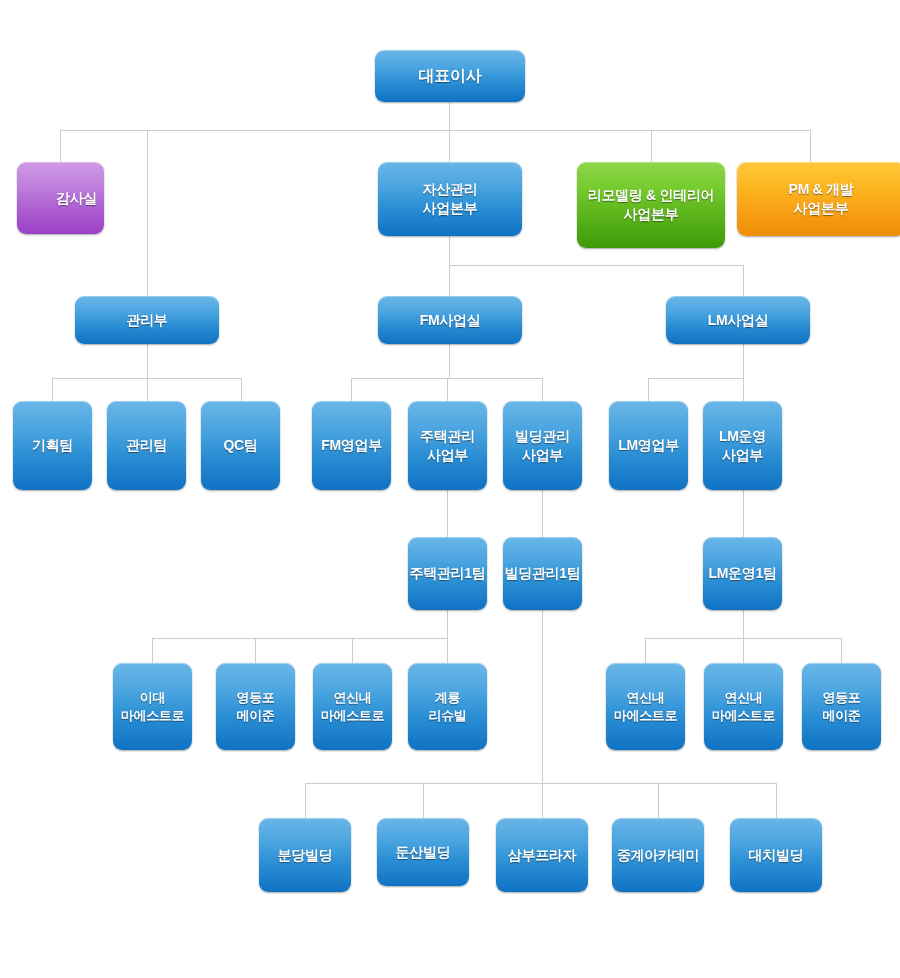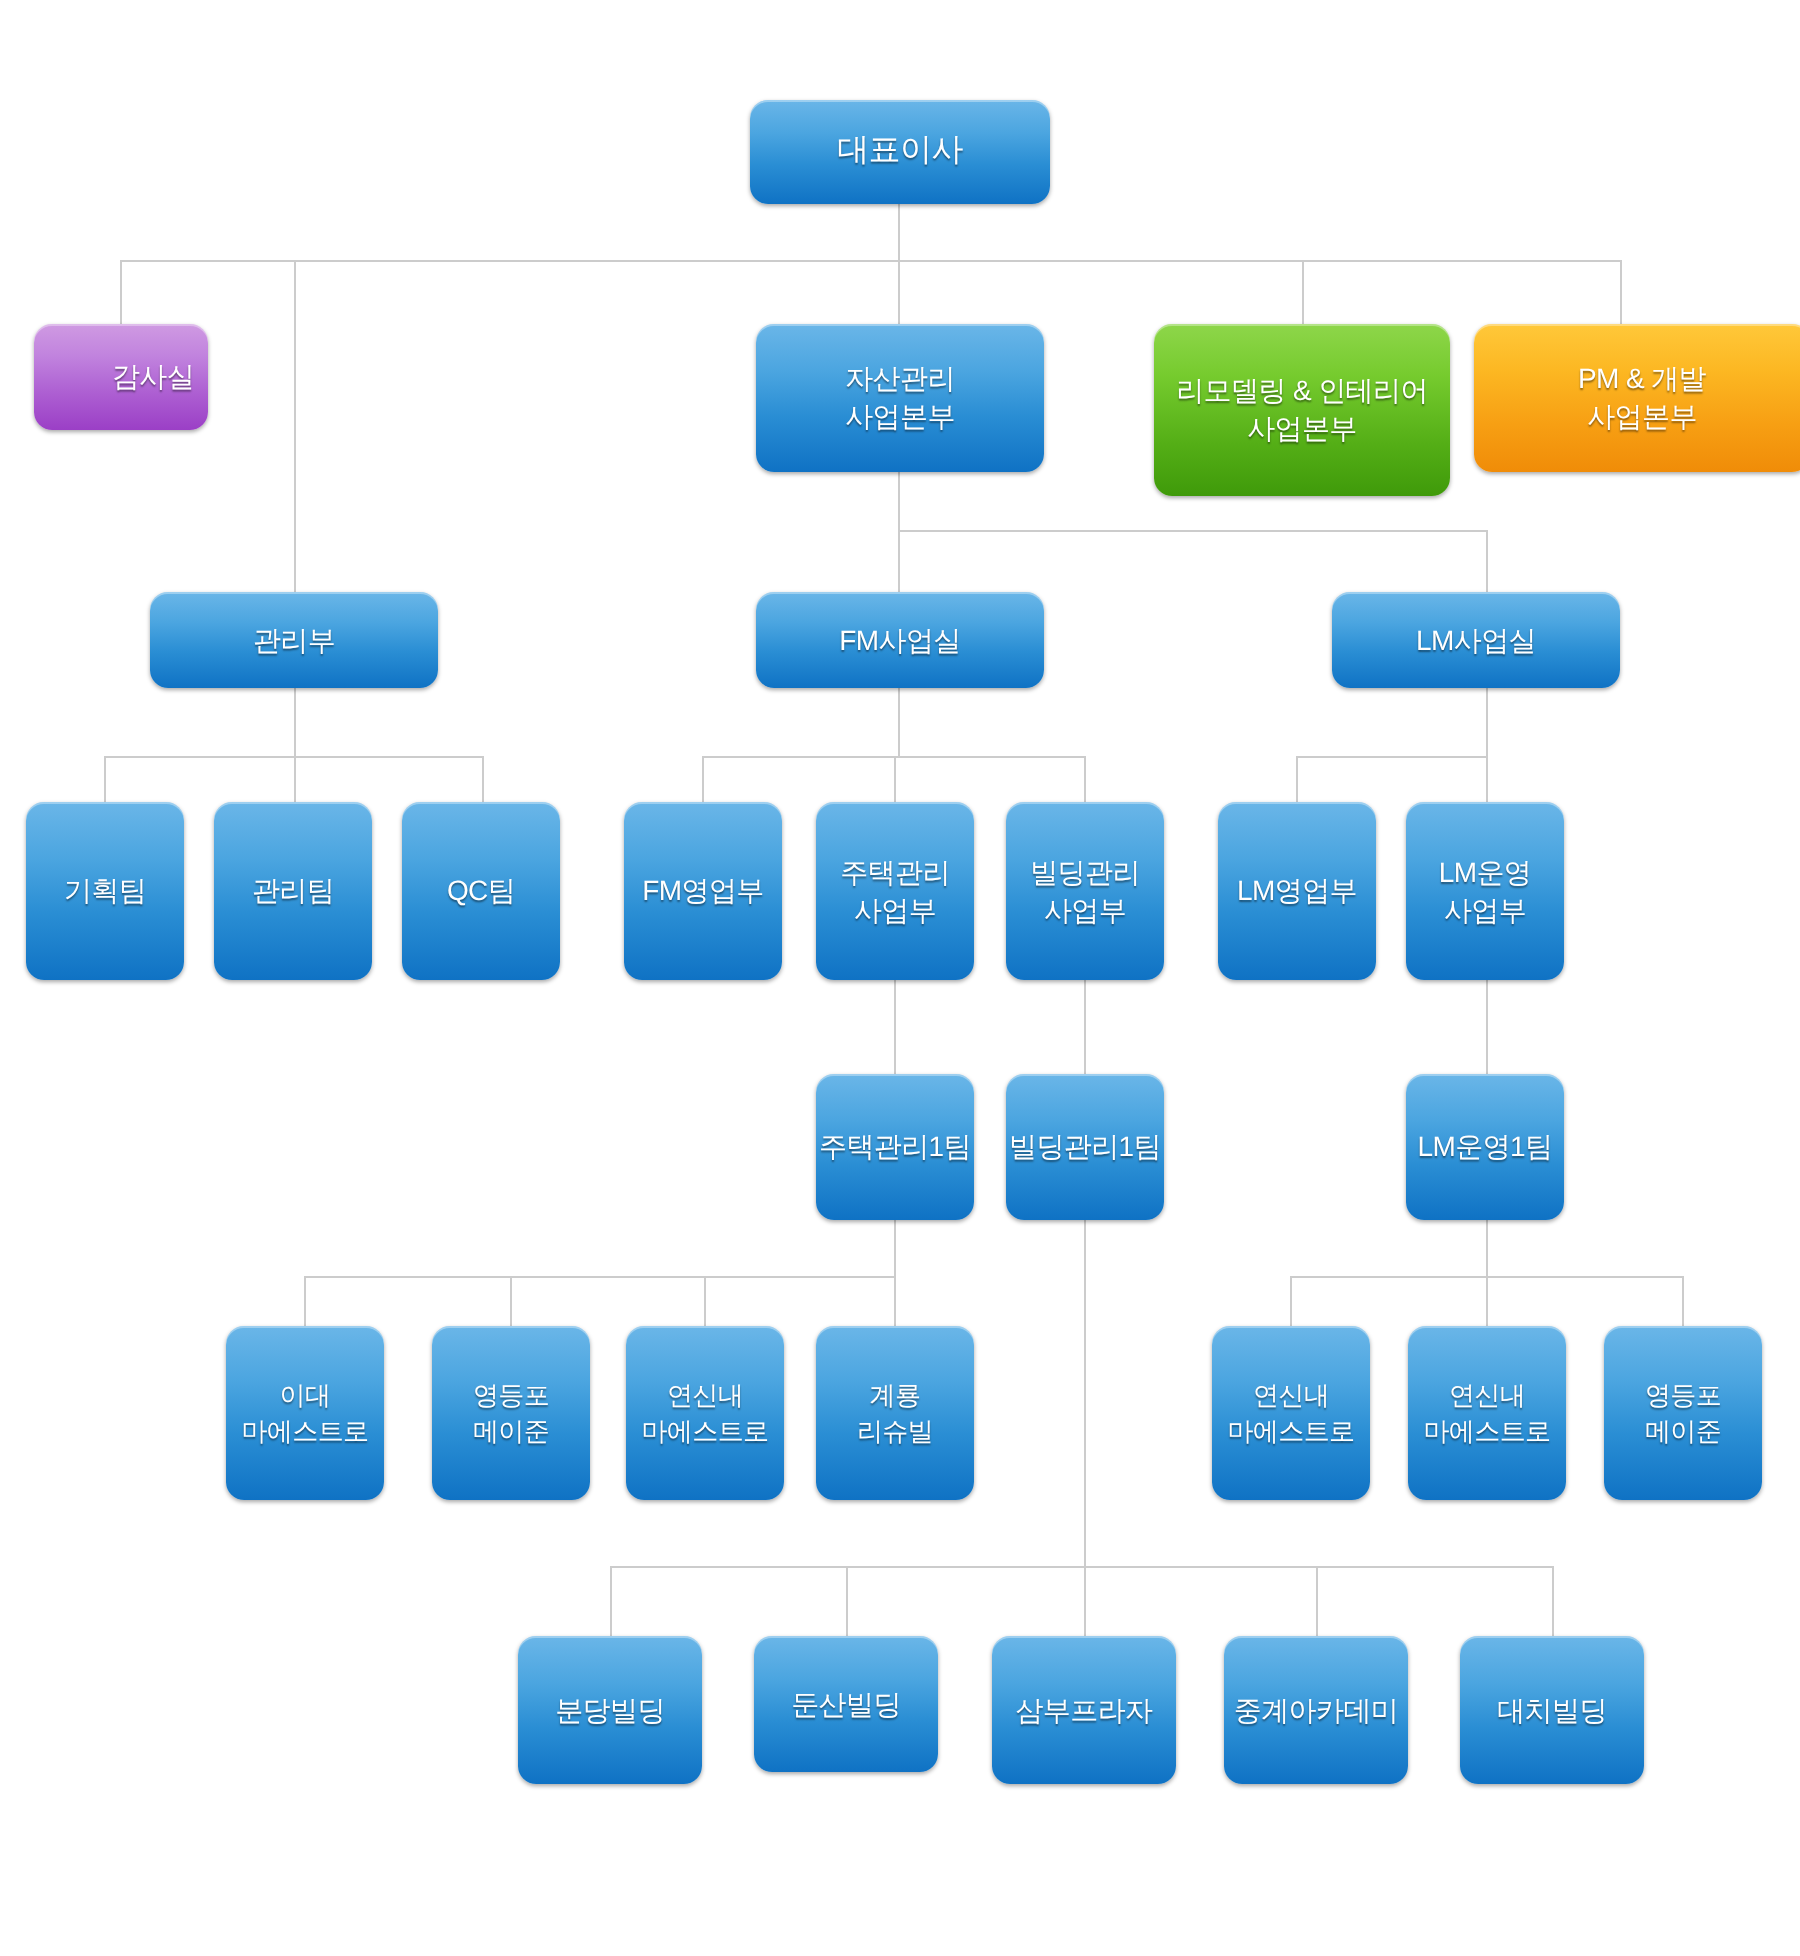--- a/index.html
+++ b/index.html
@@ -16,21 +16,21 @@
     overflow: hidden;
   }
   .node {
     position: absolute;
     box-sizing: border-box;
     display: flex;
     align-items: center;
     justify-content: center;
     text-align: center;
     color: #ffffff;
-    font-weight: normal;
+    font-weight: bold;
     border-radius: 9px;
     line-height: 1.35;
     letter-spacing: -0.3px;
     text-shadow: 0 1px 1px rgba(0,0,0,0.45);
     z-index: 5;
     white-space: pre-line;
   }
   
   .c-blue {
     background: linear-gradient(to bottom, #6ab6e8 0%, #4ba5e0 32%, #2a8ed4 62%, #0f72c4 100%);
@@ -120,21 +120,21 @@
   <div class="line v" style="left:542px; top:610px; height:173px;"></div>
   <div class="line h" style="left:305px; top:783px; width:471px;"></div>
   <div class="line v" style="left:305px; top:783px; height:35px;"></div>
   <div class="line v" style="left:423px; top:783px; height:35px;"></div>
   <div class="line v" style="left:542px; top:783px; height:35px;"></div>
   <div class="line v" style="left:658px; top:783px; height:35px;"></div>
   <div class="line v" style="left:776px; top:783px; height:35px;"></div>
 
   <div class="node c-blue fs16" style="left:375px; top:50px; width:150px; height:52px;">대표이사</div>
 
-  <div class="node c-purple fs14" style="left:17px; top:162px; width:87px; height:53px;padding-left:32px;">감사실</div>
+  <div class="node c-purple fs14" style="left:17px; top:162px; width:87px; height:72px;padding-left:32px;">감사실</div>
   <div class="node c-blue fs14" style="left:378px; top:162px; width:144px; height:74px;">자산관리
 사업본부</div>
   <div class="node c-green fs14" style="left:577px; top:162px; width:148px; height:86px;">리모델링 &amp; 인테리어
 사업본부</div>
   <div class="node c-orange fs14" style="left:737px; top:162px; width:168px; height:74px;">PM &amp; 개발
 사업본부</div>
 
   <div class="node c-blue fs14" style="left:75px; top:296px; width:144px; height:48px;">관리부</div>
   <div class="node c-blue fs14" style="left:378px; top:296px; width:144px; height:48px;">FM사업실</div>
   <div class="node c-blue fs14" style="left:666px; top:296px; width:144px; height:48px;">LM사업실</div>

